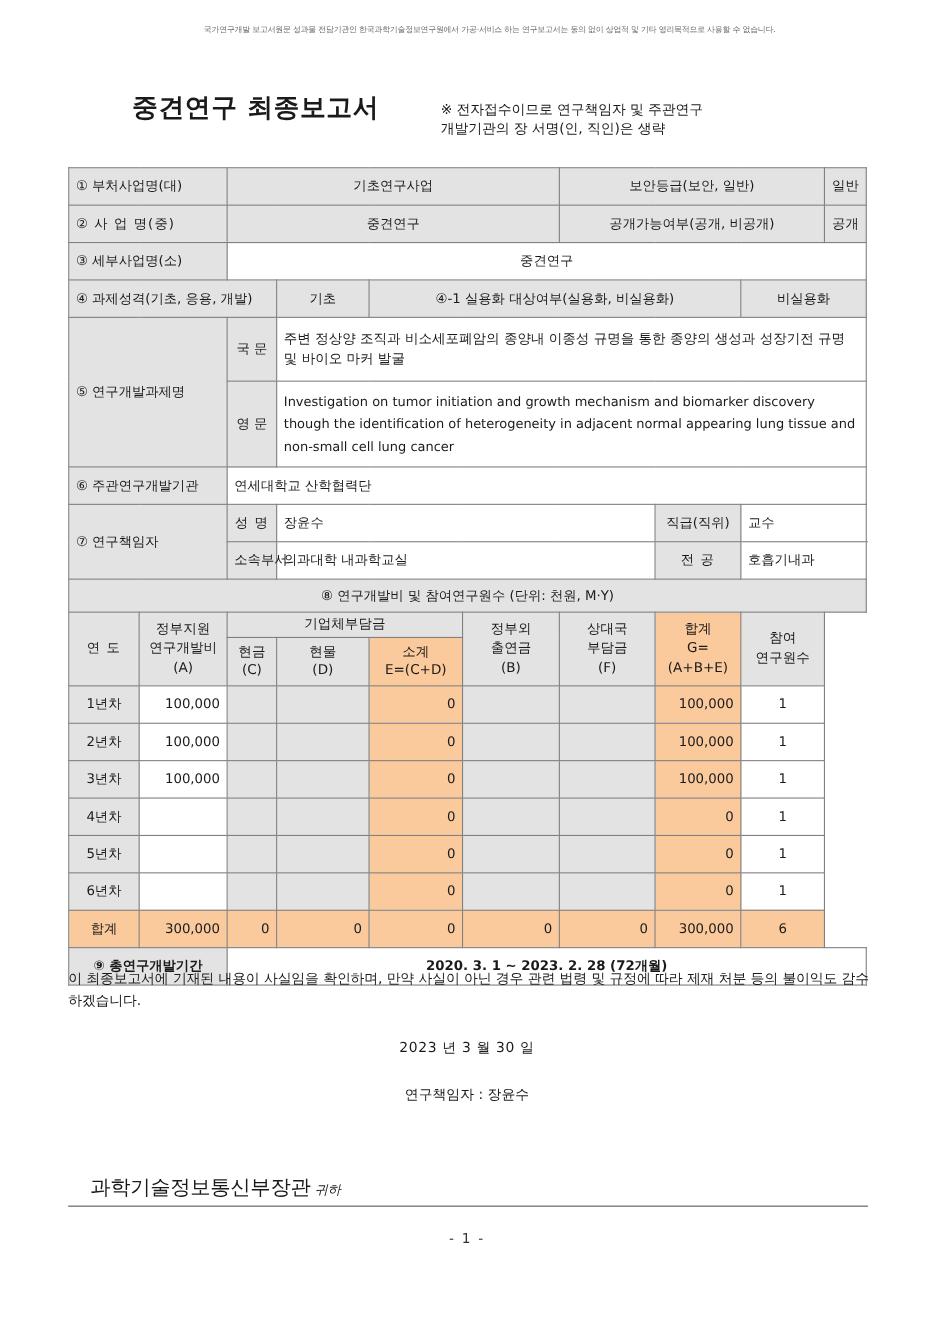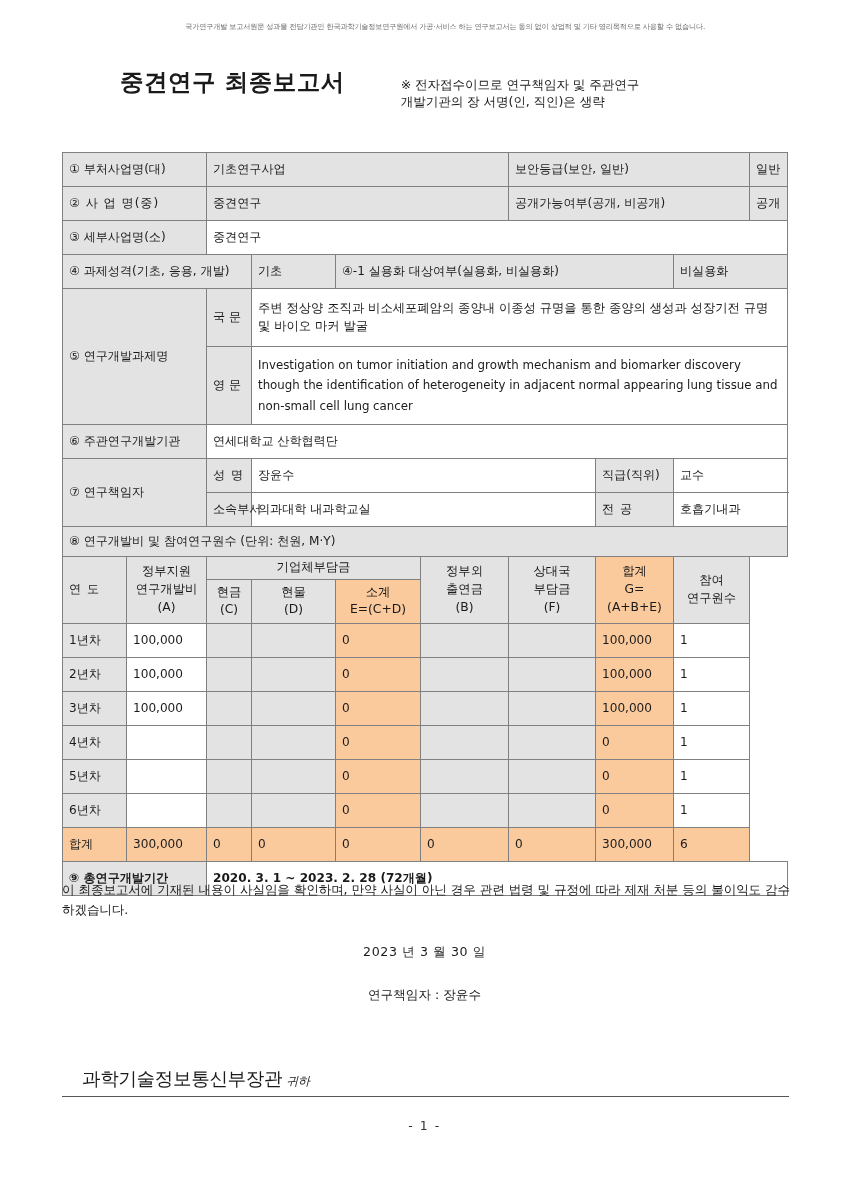--- a/index.html
+++ b/index.html
@@ -20,21 +20,21 @@
     position:absolute; top:22px; left:0; right:28px;
     text-align:right;
     font-size:7.2px;
     letter-spacing:-0.2px;
     color:#6a6a6a;
     white-space:nowrap;
   }
 
   
   .title-row{
-    position:absolute; top:70px; left:62px; right:62px;
+    position:absolute; top:85px; left:62px; right:62px;
     display:flex; align-items:flex-start;
   }
   .doc-title{
     font-size:23.5px;
     font-weight:bold;
     letter-spacing:0.5px;
     margin-left:58px;
     white-space:nowrap;
     line-height:1.1;
   }
@@ -60,22 +60,22 @@
   table.main td{
     border:0.8px solid #808080;
     padding:2px 6px;
     vertical-align:middle;
     line-height:1.45;
     height:34px;
   }
   .lbl{ background:#e3e3e3; }
   .shade{ background:#e3e3e3; }
   .orange{ background:#fac99c; }
-  .ctr{ }
-  .rgt{ }
+  .ctr{ text-align:center; }
+  .rgt{ text-align:right; }
   .lft{ text-align:left; }
   .nowrap{ white-space:nowrap; }
   .tline td{ border-top-width:1.6px; border-top-color:#333; }
   .bline td{ border-bottom-width:1.6px; border-bottom-color:#333;font-weight:bold; }
   .idx{ padding-left:8px; }
   .sp{ letter-spacing:1px; }
 
   .titlecell{
     font-size:12.3px;
     line-height:1.62;

